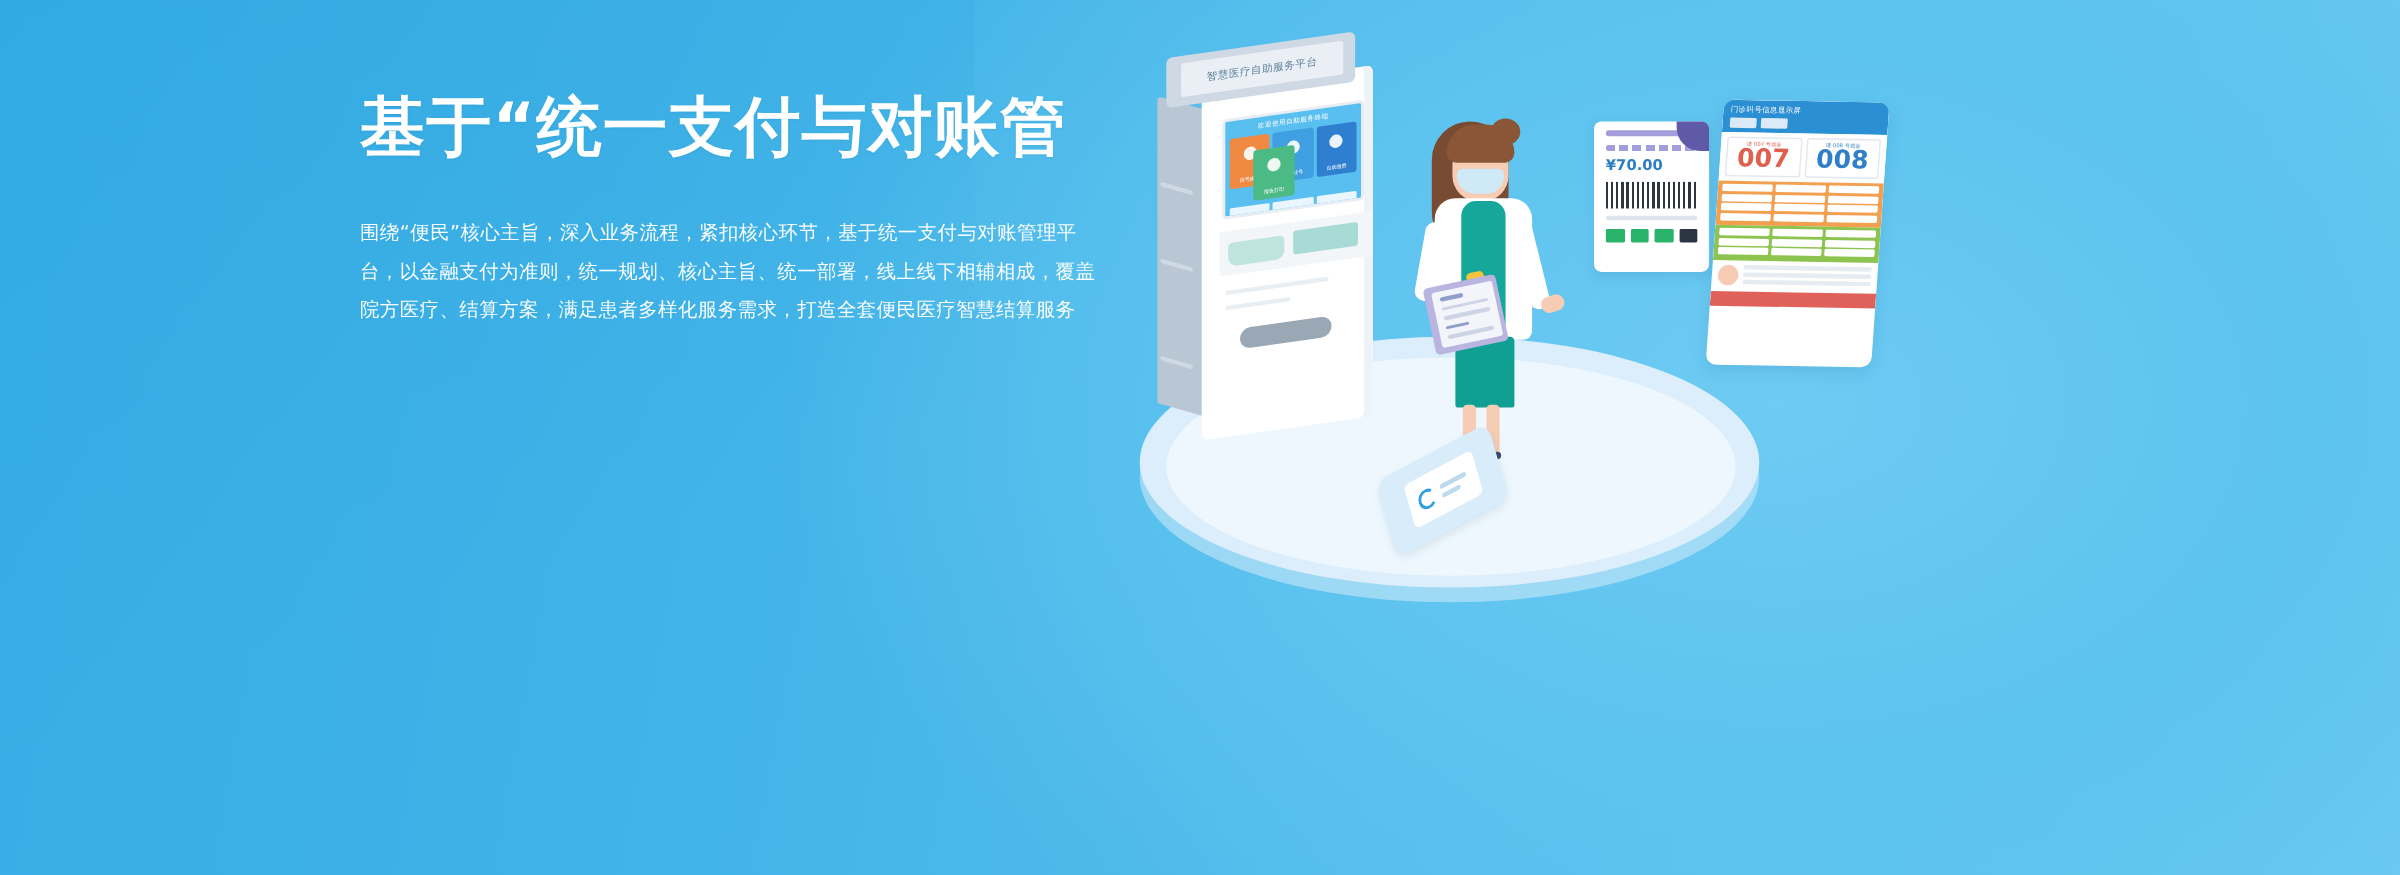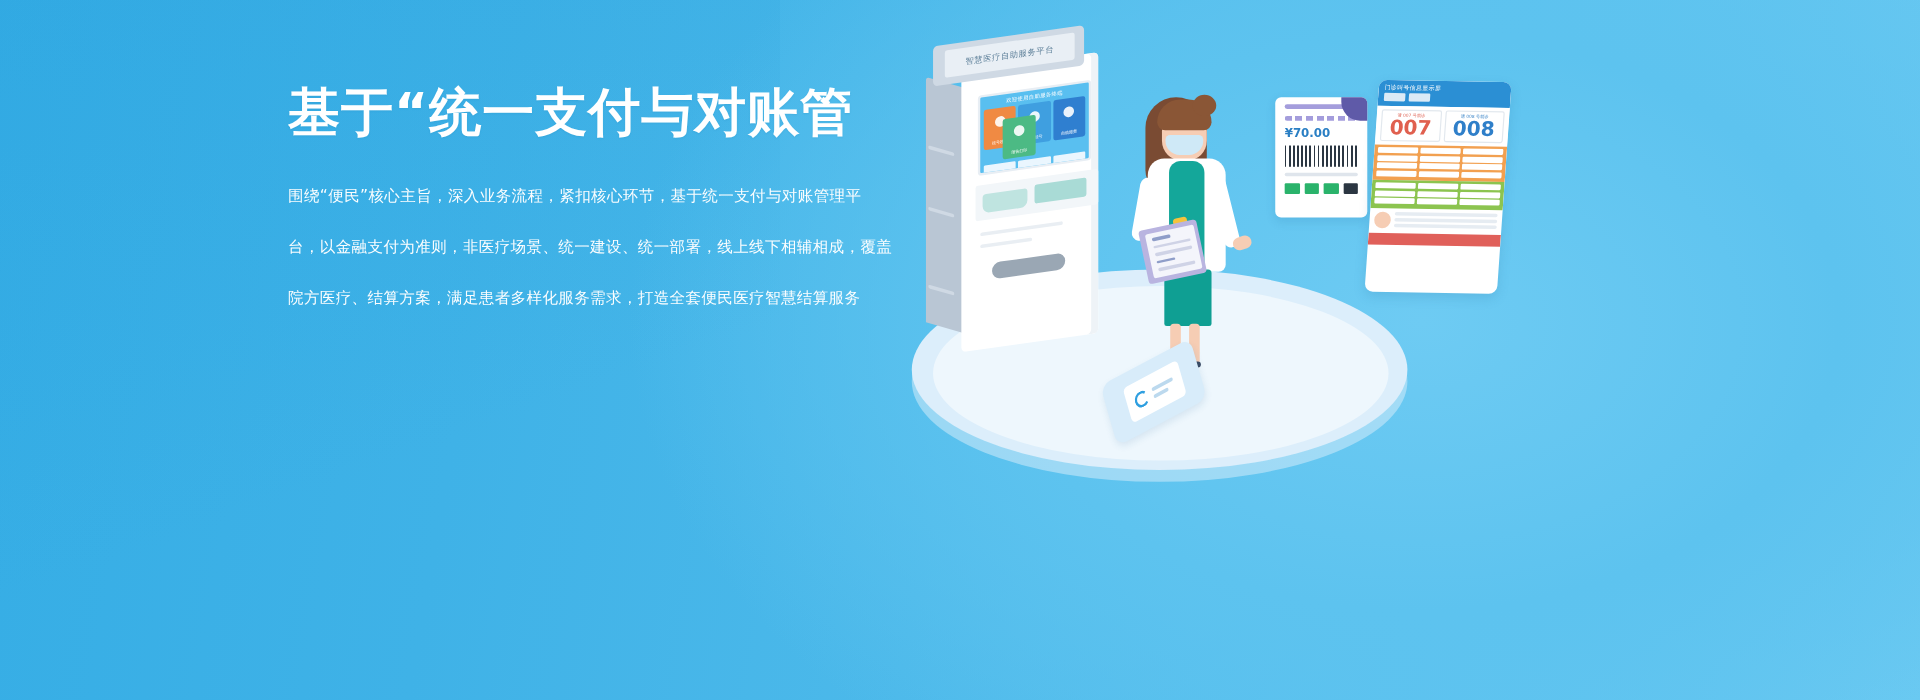--- a/index.html
+++ b/index.html
@@ -19,41 +19,41 @@
   }
   
   .bg-wash{
     position:absolute; left:0; top:0; width:780px; height:700px;
     background:linear-gradient(160deg, rgba(40,160,220,.28) 0%, rgba(40,160,220,0) 62%);
     pointer-events:none;
   }
 
   
   .copy{
-    position:absolute; left:288px; top:78px; width:620px;
+    position:absolute; left:288px; top:68px; width:620px;
   }
   .headline{
     color:#ffffff;
     font-size:52px;
     font-weight:700;
     line-height:1.32;
     letter-spacing:1px;
     text-shadow:0 1px 2px rgba(20,110,160,.12);
   }
   .headline .hl-line{ display:block; white-space:nowrap; }
   .sub{
     margin-top:34px;
     color:#ffffff;
     font-size:15.5px;
     line-height:2.0;
     letter-spacing:.4px;
     text-align:justify;
     opacity:.98;
   }
-  .sub .p-line{ display:block; white-space:nowrap;margin-top:20px; }
+  .sub .p-line{ display:block; white-space:nowrap; }
 
   
   .scene{
     position:absolute; left:900px; top:24px; width:560px; height:420px;
     transform:scale(1.18); transform-origin:left top;
   }
   .ground{
     position:absolute; left:10px; top:208px;
     width:420px; height:170px;
     background:#dceefb;
@@ -292,21 +292,21 @@
 
 <div class="banner">
   <div class="bg-wash"></div>
 
   <div class="copy">
     <h1 class="headline">
       <span class="hl-line">基于“统一支付与对账管</span>
     </h1>
     <div class="sub">
       <span class="p-line">围绕“便民”核心主旨，深入业务流程，紧扣核心环节，基于统一支付与对账管理平</span>
-      <span class="p-line">台，以金融支付为准则，非医疗场景、统一建设、统一部署，线上线下相辅相成，覆盖</span>
+      <span class="p-line">台，以金融支付为准则，统一规划、核心主旨、统一部署，线上线下相辅相成，覆盖</span>
       <span class="p-line">院方医疗、结算方案，满足患者多样化服务需求，打造全套便民医疗智慧结算服务</span>
     </div>
   </div>
 
   <div class="scene">
 
     <div class="ground"></div>
     <div class="ground-2"></div>
 
     <div class="kiosk">

